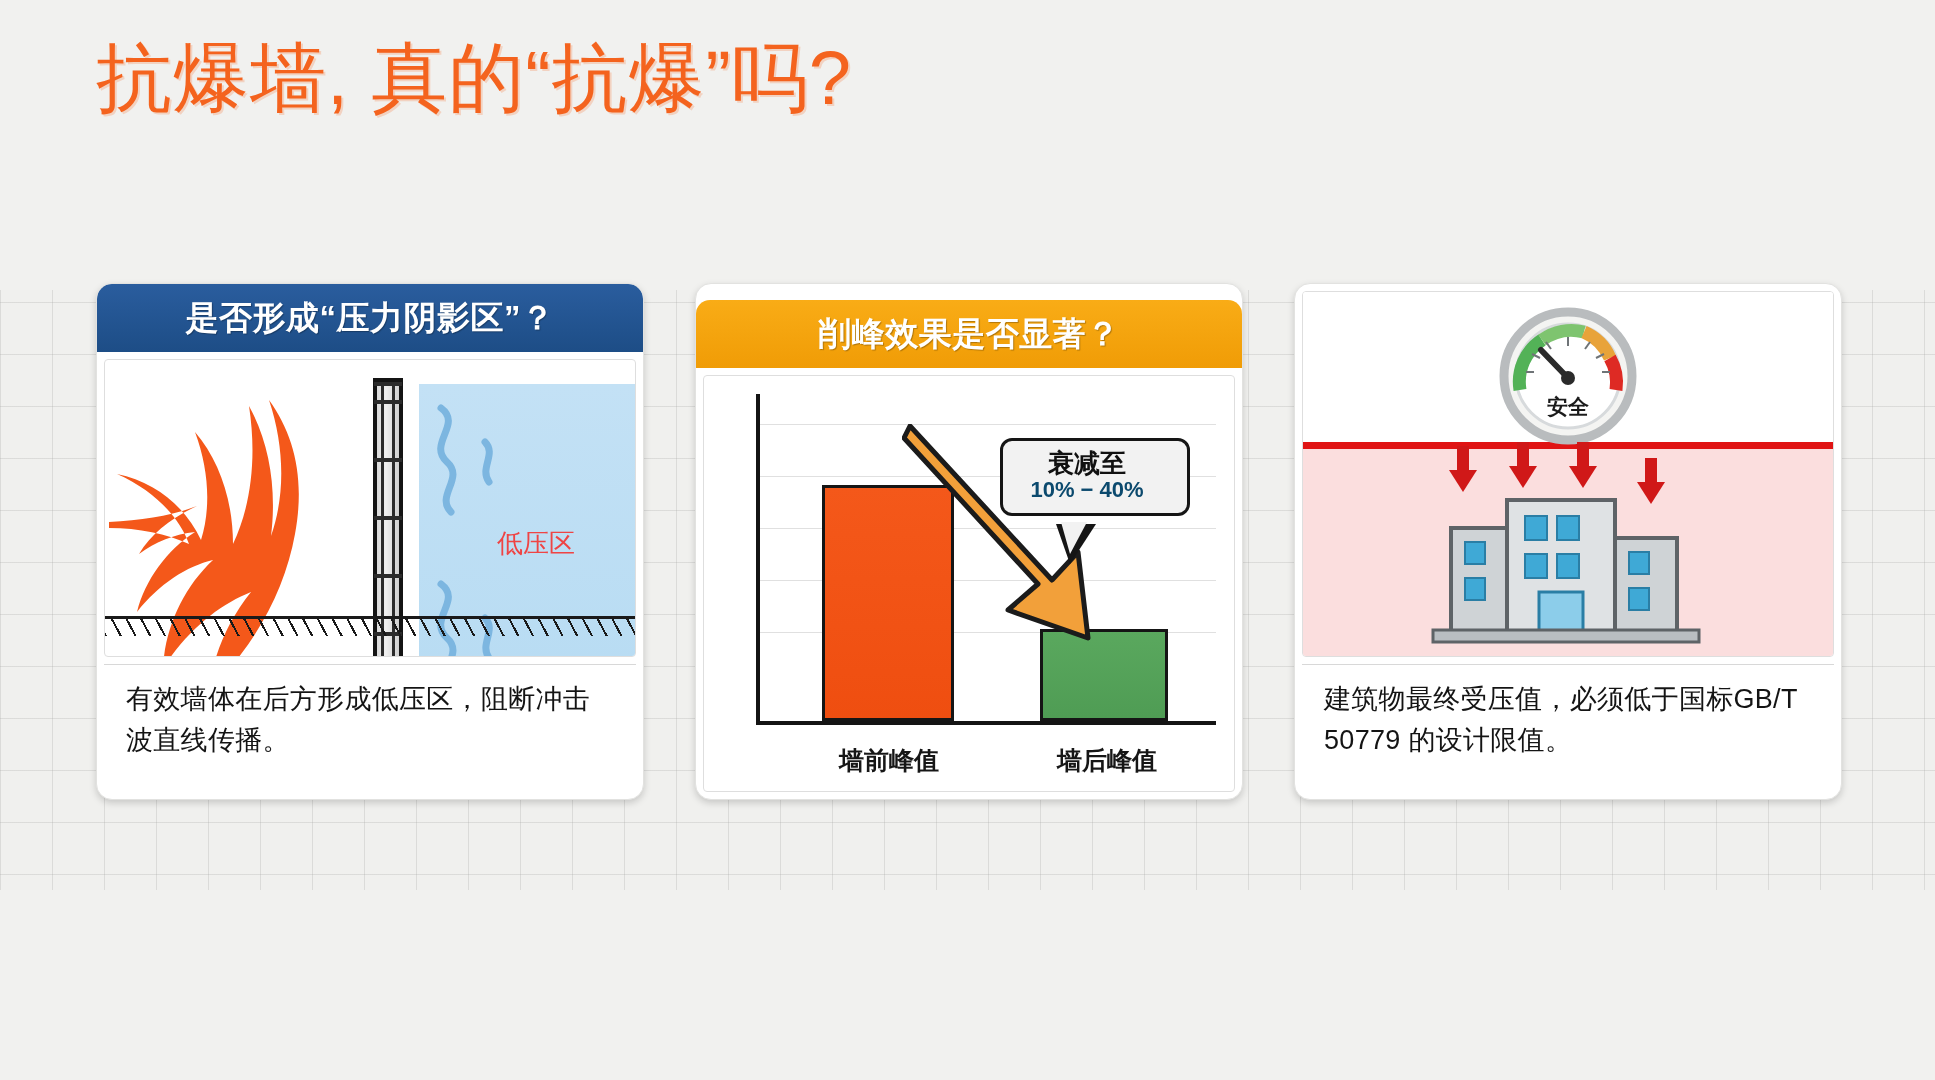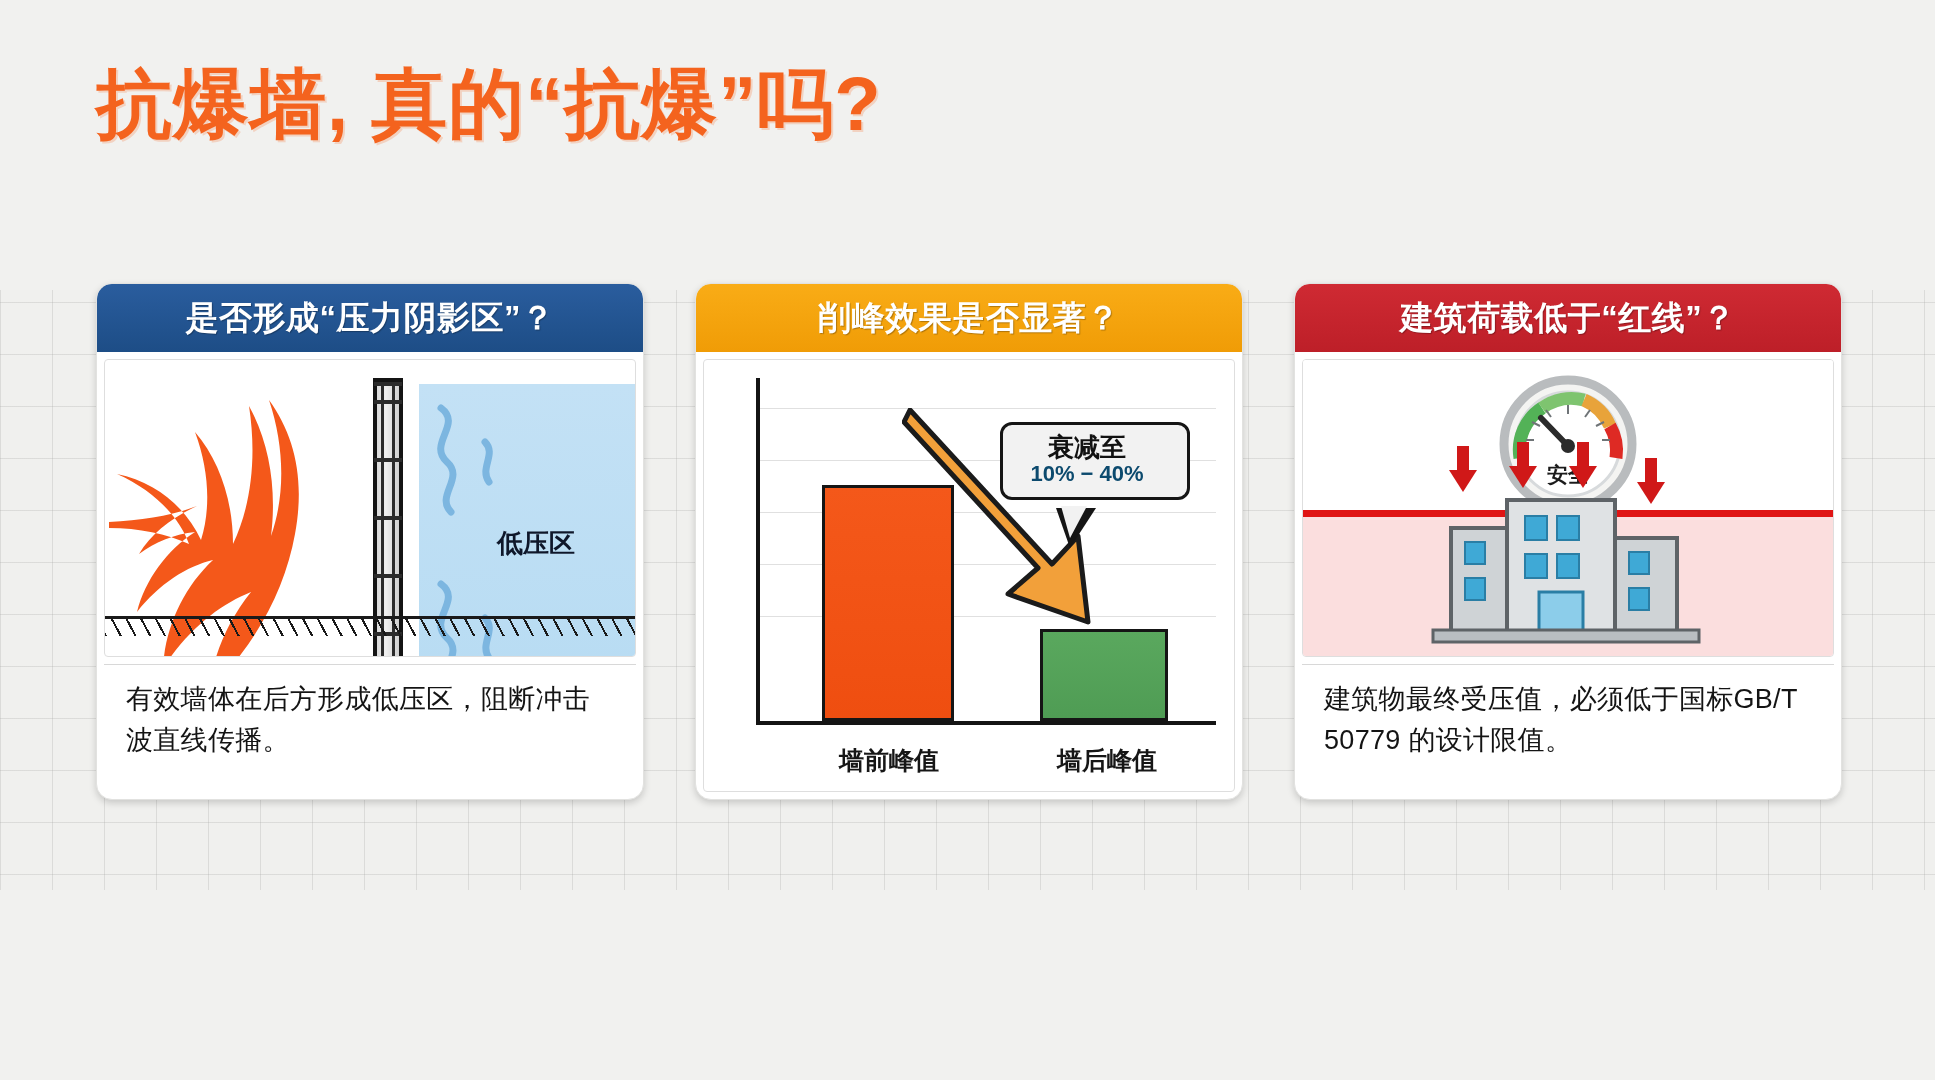--- a/index.html
+++ b/index.html
@@ -27,24 +27,23 @@
     background: #f1f1ef; z-index: 1;
   }
   .bg-wash-b {
     position: absolute; left: 0; bottom: 0; width: 100%; height: 190px;
     background: #f1f1ef; z-index: 1;
   }
 
   
   .header { position: absolute; left: 96px; top: 38px; z-index: 5; }
   .title {
-    font-size: 76px; font-weight: bold; color: #F4631E;
+    font-size: 76px; font-weight: normal; color: #F4631E;
     letter-spacing: 1px; line-height: 1.05; white-space: nowrap;
     text-shadow: 2px 2px 0 rgba(244,99,30,.22);
-    margin-top: 26px;
   }
   .subtitle {
     margin-top: 16px;
     font-size: 34px; font-weight: bold; color: #1b1b1b;
     white-space: nowrap; letter-spacing: .5px;
   }
 
   
   .cards {
     position: absolute; left: 96px; top: 283px;
@@ -62,21 +61,21 @@
   }
   .card-head {
     height: 68px; flex: 0 0 68px;
     display: flex; align-items: center; justify-content: center;
     font-size: 33px; font-weight: bold; color: #ffffff;
     letter-spacing: .5px; white-space: nowrap;
     text-shadow: 1px 1px 1px rgba(0,0,0,.28);
     border-radius: 14px 14px 0 0;
   }
   .head-blue   { background: linear-gradient(#2a5d9e,#1d4d86); }
-  .head-amber  { background: linear-gradient(#f9ac16,#f09c06); }
+  .head-amber  { background: linear-gradient(#f9ac16,#f09c06); margin-top: 16px; }
   .head-red    { background: linear-gradient(#cf2a33,#bd1f28); }
 
   .card-figure {
     flex: 1 1 auto; position: relative; overflow: hidden;
     background: #fff; margin: 7px; border: 1px solid #dedede;
     border-radius: 4px;
   }
   .card-foot {
     flex: 0 0 128px; padding: 14px 22px 0 22px;
     border-top: 1px solid #d8d8d8;
@@ -89,21 +88,21 @@
 
   
   .fig1 { background:#fff; }
   .lowp {
     position: absolute; right: 0; top: 24px;
     width: 216px; height: 296px;
     background: linear-gradient(180deg,#c3e1f5,#b8dcf3);
   }
   .lowp-label {
     position: absolute; right: 60px; top: 166px;
-    font-size: 26px; font-weight: bold; color: #0f172a;
+    font-size: 26px; font-weight: normal; color: #ef4444;
     white-space: nowrap;
   }
   .wall {
     position: absolute; left: 268px; top: 18px;
     width: 30px; height: 308px;
     background: linear-gradient(90deg,#d9d9d9,#f0f0f0 40%,#cfcfcf);
     border: 4px solid #141414;
   }
   .rebar-v { position:absolute; top:0; width:3px; height:100%; background:#2b2b2b; }
   .rebar-h { position:absolute; left:-3px; width:calc(100% + 6px); height:4px; background:#2b2b2b; }
@@ -242,21 +241,20 @@
           <div class="l1">衰减至</div>
           <div class="l2">10% − 40%</div>
         </div>
         <div class="callout-tail"></div>
       </div>
     </div>
 
   </div>
 
   <div class="card">
-    <div class="card-head head-red">建筑荷载低于“红线”？</div>
 
     <div class="card-figure">
       <div class="fig3-top"></div>
       <div class="redline"></div>
       <div class="fig3-bot"></div>
 
       <svg class="gauge" width="168" height="140" viewBox="0 0 168 140">
         <circle cx="84" cy="70" r="64" fill="#f4f4f2" stroke="#b9bcbe" stroke-width="9"></circle>
         <circle cx="84" cy="70" r="52" fill="#ffffff" stroke="#d7dadc" stroke-width="3"></circle>
         <path d="M36,84 A50,50 0 0 1 58,34" fill="none" stroke="#53b257" stroke-width="13" stroke-linecap="butt"></path>

